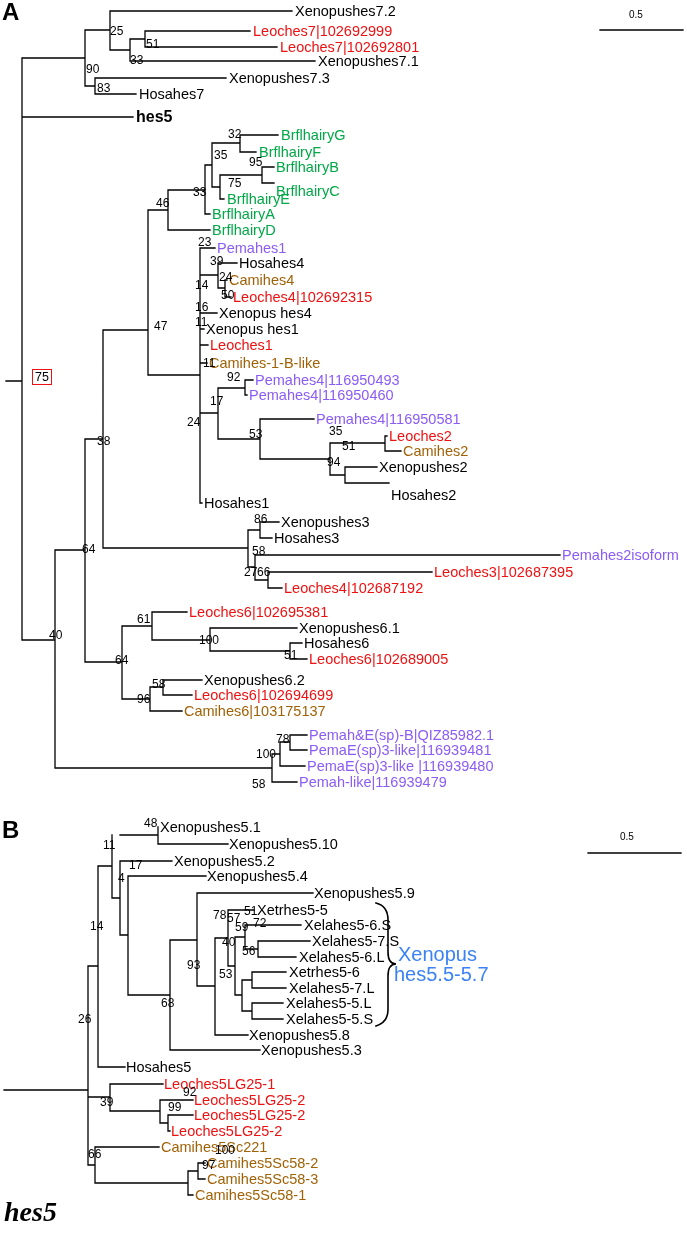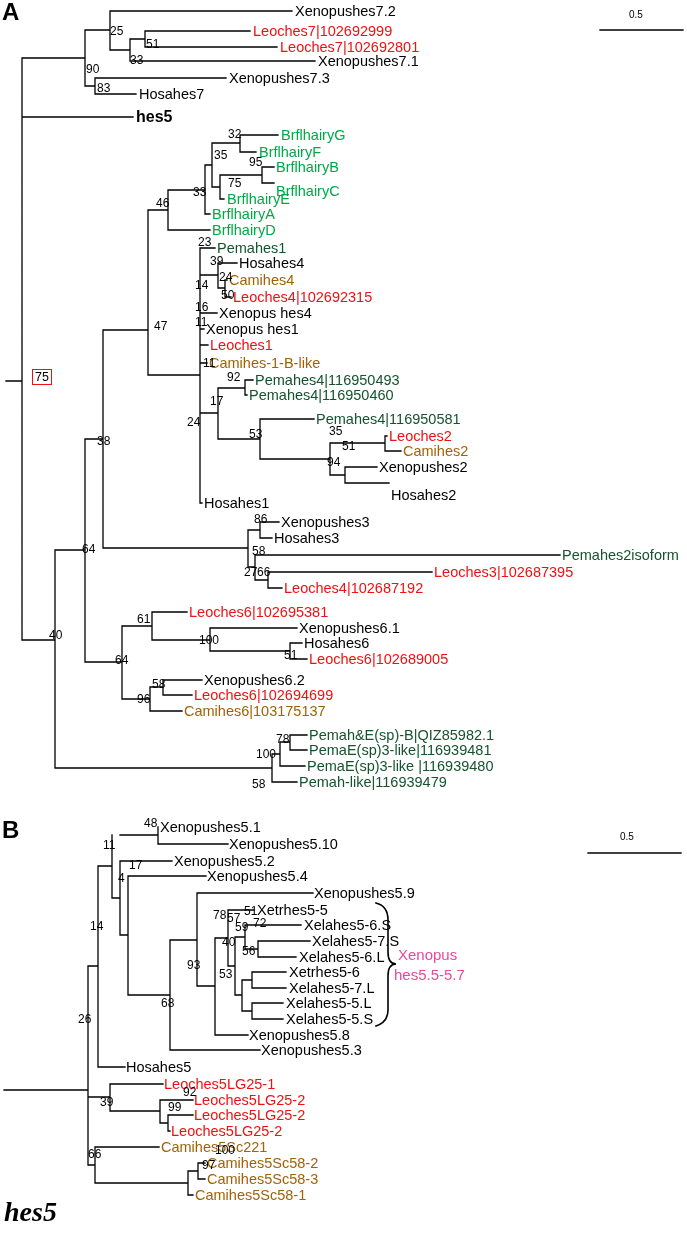--- a/index.html
+++ b/index.html
@@ -3,27 +3,27 @@
 <meta charset="utf-8">
 <style>
   html,body{margin:0;padding:0;background:#fff}
   .fig{position:relative;width:687px;height:1239px;background:#ffffff;font-family:"Liberation Sans",sans-serif;overflow:hidden}
   svg.lines{position:absolute;left:0;top:0}
   .t{position:absolute;font-size:14.5px;line-height:15px;white-space:nowrap;color:#000}
   .s{position:absolute;font-size:12px;line-height:12px;white-space:nowrap;color:#000}
   .red{color:#ee1111}
   .blue{color:#a16207}
   .green{color:#00a846}
-  .purple{color:#14532d}
+  .purple{color:#8b5cf6}
   .pl{position:absolute;font-size:24px;font-weight:700;line-height:24px;color:#000}
   .bold-clade{position:absolute;font-size:16px;font-weight:700;line-height:16px;color:#000}
   .rootbox{position:absolute;font-size:12.5px;line-height:14px;border:1.5px solid #ee1111;padding:0 2px;color:#000;background:#fff}
   .scale{position:absolute;font-size:10px;line-height:14px;color:#000}
   .gene{position:absolute;font-family:"Liberation Serif",serif;font-style:italic;font-weight:600;font-size:28px;line-height:28px;color:#000}
-  .bl{position:absolute;font-size:15px;line-height:15px;color:#ec4899}
+  .bl{position:absolute;font-size:20px;line-height:15px;color:#3b82f6}
   .layer{position:absolute;left:0;top:0;width:100%;height:100%}
 </style>
 </head>
 <body>
 
 <div class="fig">
 
   <svg class="lines" width="687" height="1239" viewBox="0 0 687 1239">
     <g fill="none" stroke="#000" stroke-width="1.3" stroke-linecap="square">
       <path d="M110 11H292 M145 31H250 M145 47H277 M145 31V47 M130 39H145 M130 39V61 M130 61H315 M110 50H130 M110 11V50 M85 30H110 M95 78H226 M95 94H136 M95 78V94 M85 86H95 M85 30V86 M22 58H85 M22 117H133 M22 58V640 M6 381H22 M240 135H278 M240 152H256 M240 135V152 M212 143H240 M262 167H274 M262 183H274 M262 167V183 M220 175H262 M220 199H224 M220 175V199 M212 187H220 M212 143V187 M205 165H212 M205 214H210 M205 165V214 M168 190H205 M168 230H210 M168 190V230 M148 210H168 M200 248V503 M148 375H200 M200 248H215 M200 275H218 M218 263V288 M218 263H237 M218 288H225 M225 280V297 M225 280H227 M225 297H231 M200 313H217 M200 329H204 M200 345H208 M200 363H207 M200 413H218 M218 388V439 M218 388H245 M245 380V395 M245 380H253 M245 395H247 M218 439H260 M260 419V459 M260 419H314 M260 459H330 M330 443V475 M330 443H385 M385 436V451 M385 436H387 M385 451H401 M330 475H345 M345 467V483 M345 467H377 M345 483H389 M200 503H202 M148 210V375 M103 330H148 M260 522V538 M260 522H279 M260 538H272 M248 530H260 M268 572V588 M268 572H432 M268 588H282 M255 580H268 M255 555V580 M255 555H560 M248 567H255 M248 530V567 M103 548H248 M103 330V548 M85 439H103 M122 626H152 M152 612V640 M152 612H187 M152 640H210 M210 628V651 M210 628H297 M210 651H290 M290 643V659 M290 643H302 M290 659H307 M122 699H150 M150 687V711 M150 687H163 M163 680V695 M163 680H202 M163 695H192 M150 711H182 M122 626V699 M85 662H122 M85 439V662 M55 550H85 M55 550V768 M22 640H55 M55 768H272 M272 754V782 M272 754H280 M280 742V766 M280 742H290 M290 735V750 M290 735H307 M290 750H307 M280 766H305 M272 782H297 M600 30H683"></path>

